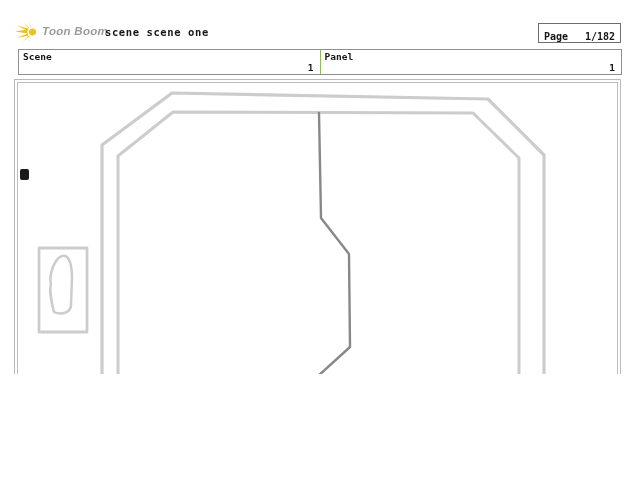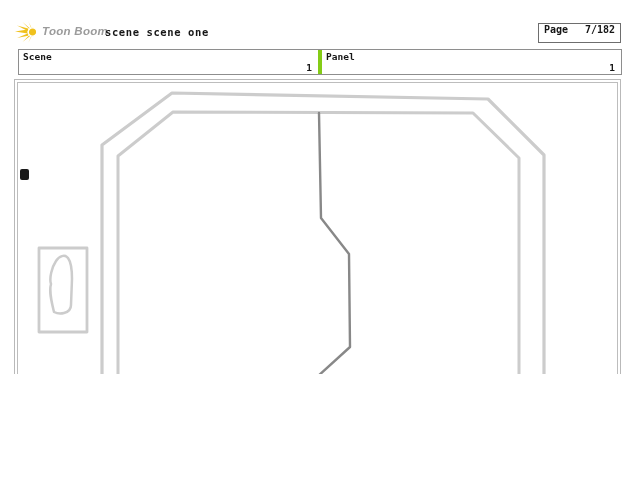--- a/index.html
+++ b/index.html
@@ -12,30 +12,30 @@
   .brand{
     position:absolute;left:42px;top:25px;font-family:"Liberation Sans",sans-serif;
     font-style:italic;font-weight:bold;font-size:11.5px;color:#9b9b9b;letter-spacing:0.3px;
   }
   .title{
     position:absolute;left:105px;top:26px;font-weight:bold;font-size:10.5px;
     letter-spacing:0.6px;color:#161616;
   }
   .page-box{
     position:absolute;left:538px;top:23px;width:83px;height:20px;box-sizing:border-box;
-    border:1px solid #6e6e6e;display:flex;justify-content:space-between;align-items:flex-start;
+    border:1px solid #6e6e6e;display:flex;justify-content:space-between;align-items:flex-end;
     padding:0 5px;font-weight:bold;font-size:10px;color:#161616;background:#fff;
   }
   
   .info-row{
     position:absolute;left:18px;top:49px;width:604px;height:26px;box-sizing:border-box;
     border:1px solid #8e8e8e;display:flex;background:#fff;
   }
   .cell{position:relative;flex:1 1 50%;}
-  .cell + .cell{border-left:4px solid #84cc16;text-align:right;}
+  .cell + .cell{border-left:1px solid #84cc16;text-align:right;}
   .cell-label{position:absolute;left:4px;top:1px;font-weight:bold;font-size:9.5px;color:#161616;}
   .cell-value{position:absolute;right:6px;bottom:1px;font-weight:bold;font-size:9.5px;color:#161616;}
   
   .panel-frame{
     position:absolute;left:14px;top:79px;width:607px;height:335px;box-sizing:border-box;
     border:1px solid #b9b9b9;background:#fff;
   }
   .panel-frame-inner{position:absolute;left:2px;top:2px;right:2px;bottom:2px;border:1px solid #bdbdbd;}
   
   .sketch{position:absolute;left:0;top:0;width:640px;height:495px;pointer-events:none;}
@@ -62,21 +62,21 @@
         <polygon points="13.5,21.5 18,12.5 16.5,14.5"></polygon>
       </g>
       <circle cx="17.5" cy="11" r="4.2" fill="#f0c11d" stroke="#ffffff" stroke-width="1.2"></circle>
     </svg>
   </span>
   <span class="brand">Toon Boom</span>
   <span class="title">scene scene one</span>
 
   <div class="page-box">
     <span>Page</span>
-    <span>7/182</span>
+    <span>1/182</span>
   </div>
 
   <div class="info-row">
     <div class="cell">
       <span class="cell-label">Scene</span>
       <span class="cell-value">1</span>
     </div>
     <div class="cell">
       <span class="cell-label">Panel</span>
       <span class="cell-value">1</span>

